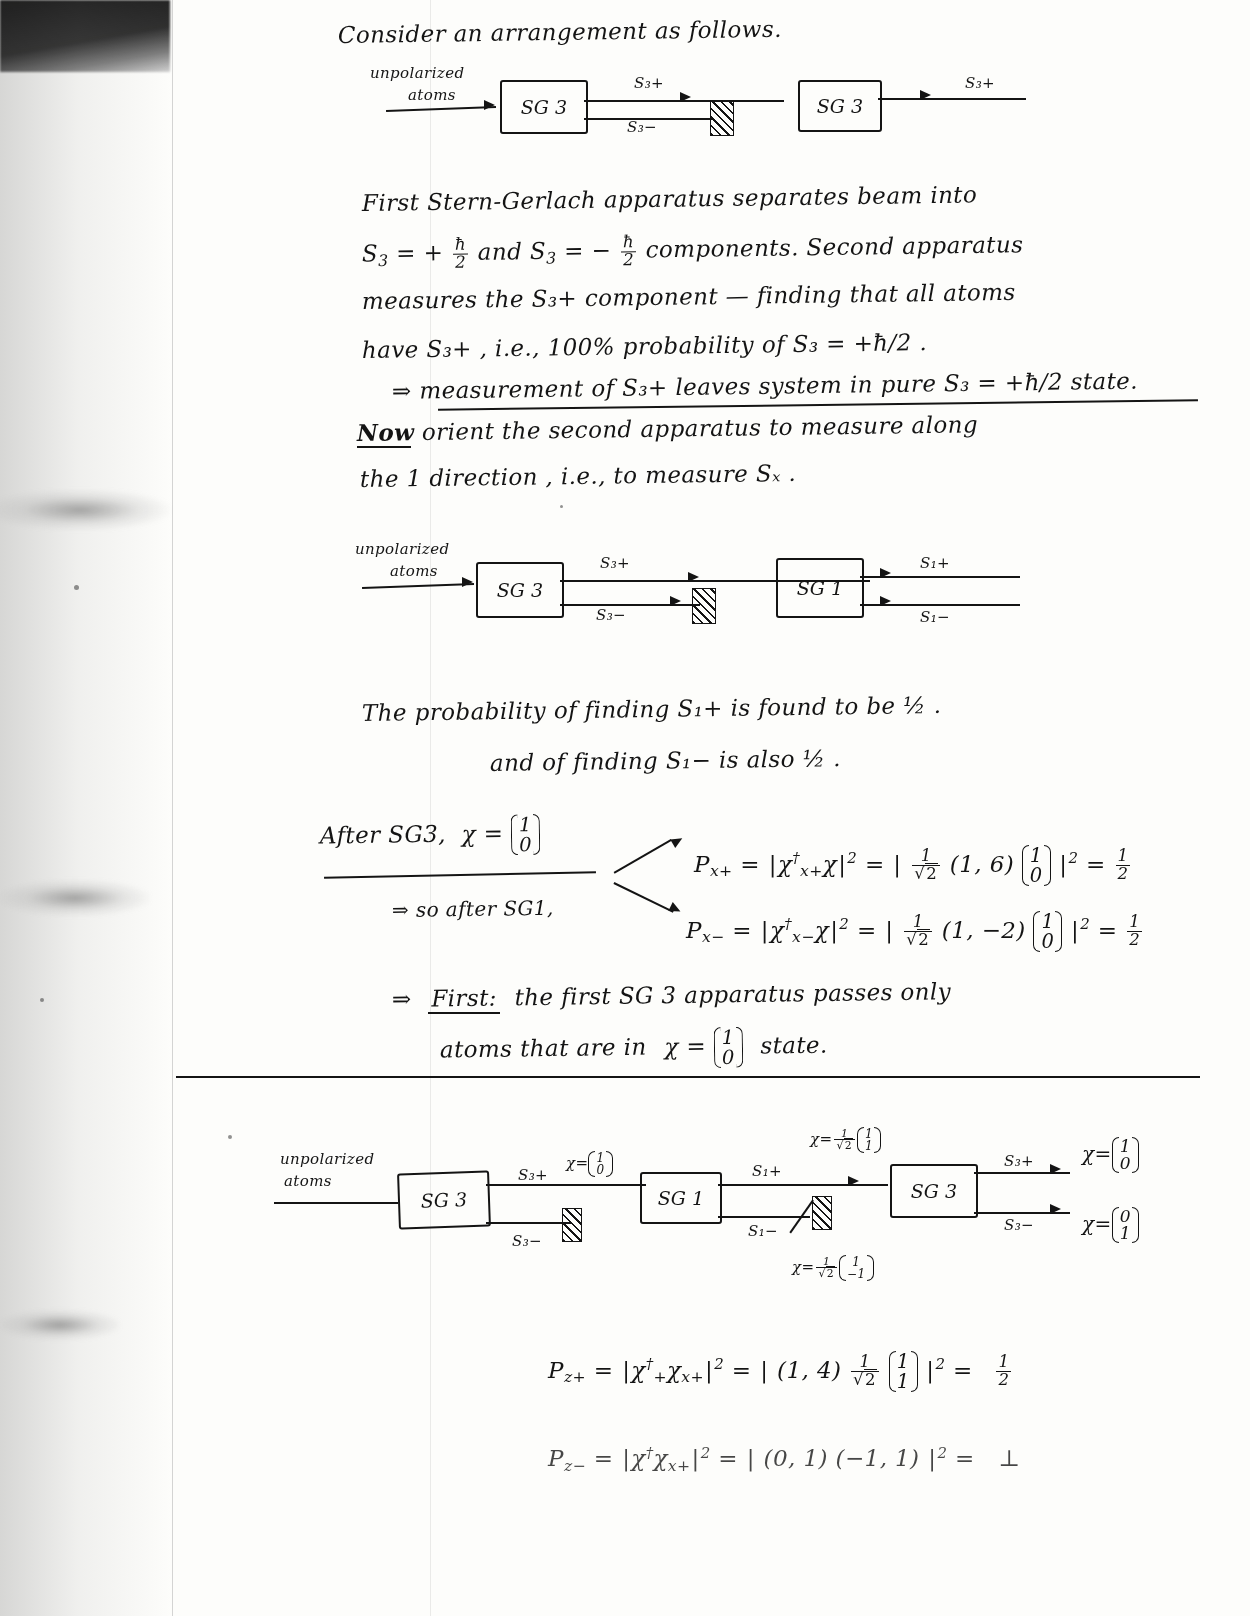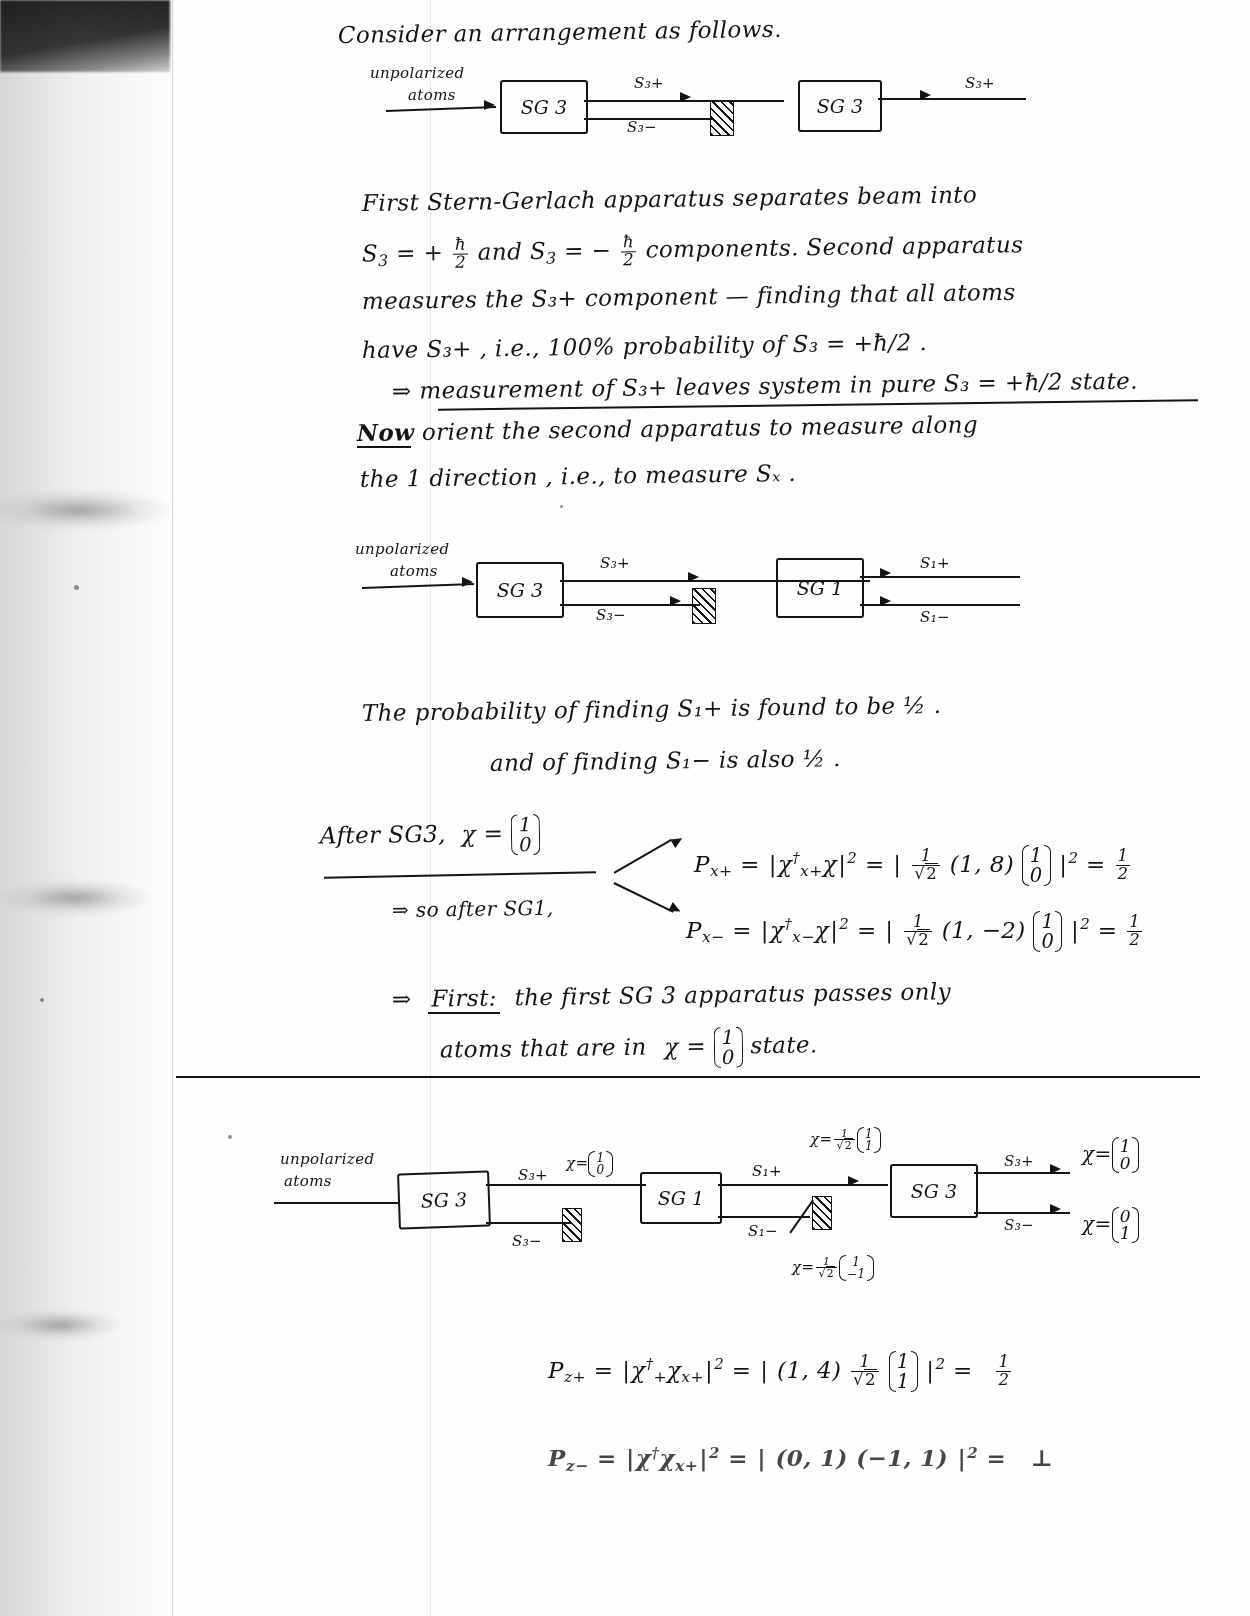--- a/index.html
+++ b/index.html
@@ -280,21 +280,21 @@
   <div class="hw big" style="left:694px; top:818px;margin-top:28px;">
     <span>P</span><span class="sub">x+</span>
     <span>=</span>
     <span class="bar">|</span><span>χ</span><span class="sup">†</span><span class="sub">x+</span><span>χ</span><span class="bar">|</span><span class="sup">2</span>
     <span>=</span>
     <span class="bar">|</span>
     <span class="frac">
       <span class="num">1</span>
       <span class="den sqrt">√<span>2</span></span>
     </span>
-    <span>(1, 8)</span>
+    <span>(1, 6)</span>
     <span class="vec">
       <span class="c">1</span>
       <span class="c">0</span>
     </span>
     <span class="bar">|</span><span class="sup">2</span>
     <span>=</span>
     <span class="frac">
       <span class="num">1</span>
       <span class="den">2</span>
     </span>
@@ -331,21 +331,21 @@
   <div class="underline-hw" style="left:428px; top:1012px; width:72px;"></div>
 
   <div class="hw big rot-n1" style="left:440px; top:1032px;">
     <span>atoms  that  are  in</span>
     <span style="margin-left:10px;">χ</span>
     <span>=</span>
     <span class="vec">
       <span class="c">1</span>
       <span class="c">0</span>
     </span>
-    <span style="text-align:center;">state.</span>
+    <span style="margin-left:10px;text-align:center;">state.</span>
   </div>
 
   <div class="hrule" style="left:176px; top:1076px; width:1024px;"></div>
 
   <div class="hw small" style="left:280px; top:1150px;">unpolarized</div>
   <div class="hw small" style="left:284px; top:1172px;">atoms</div>
 
   <div class="line" style="left:274px; top:1202px; width:124px;"></div>
 
   <div class="box" style="left:398px; top:1172px; width:88px; height:52px; transform:rotate(-2deg);">
@@ -428,21 +428,21 @@
       <span class="c">1</span>
     </span>
     <span class="bar">|</span><span class="sup">2</span>
     <span>=</span>
     <span class="frac" style="margin-left:16px;">
       <span class="num">1</span>
       <span class="den">2</span>
     </span>
   </div>
 
-  <div class="hw big" style="left:548px; top:1444px; opacity:.78;font-weight:bold;">
+  <div class="hw big" style="left:548px; top:1444px; opacity:.78;">
     <span>P</span><span class="sub">z−</span>
     <span>=</span>
     <span class="bar">|</span><span>χ</span><span class="sup">†</span><span>χ</span><span class="sub">x+</span><span class="bar">|</span><span class="sup">2</span>
     <span>=</span>
     <span class="bar">|</span>
     <span>(0, 1)</span>
     <span>(−1, 1)</span>
     <span class="bar">|</span><span class="sup">2</span>
     <span>=</span>
     <span style="margin-left:16px;">⊥</span>

